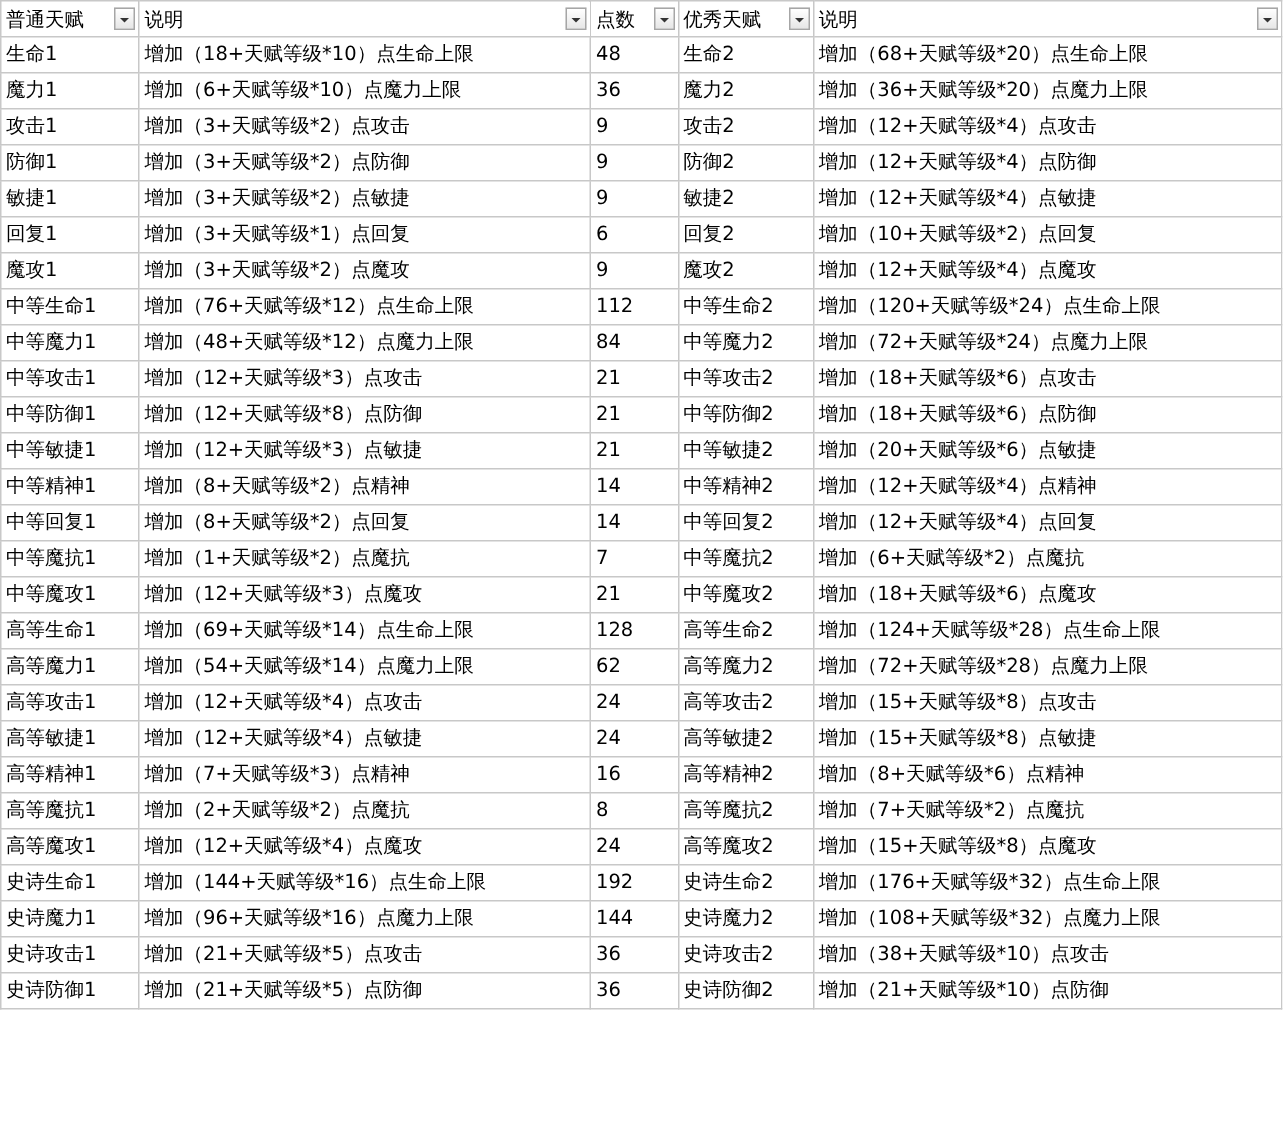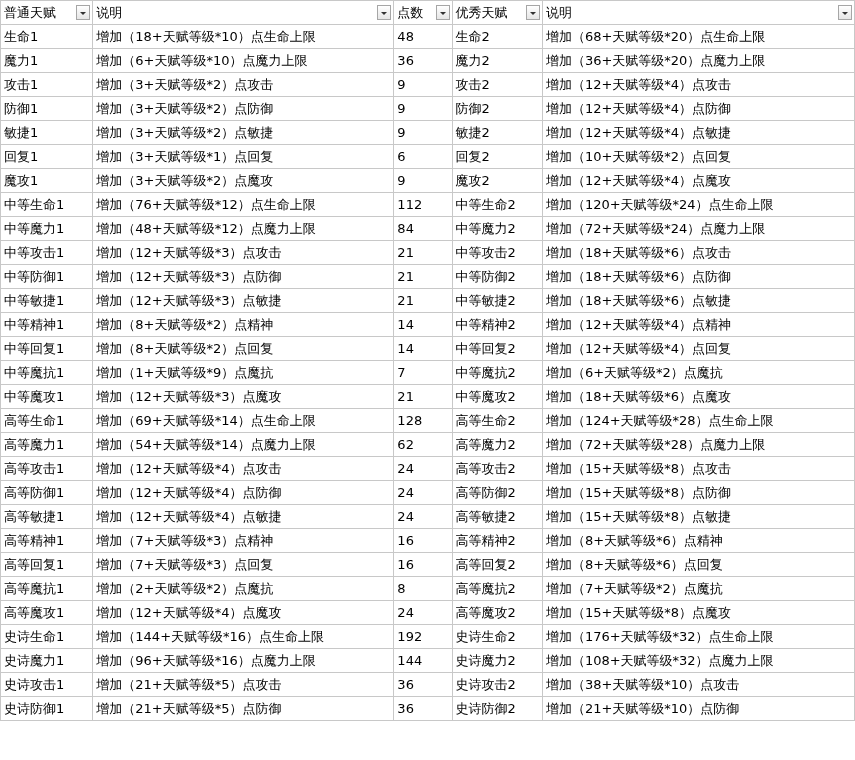--- a/index.html
+++ b/index.html
@@ -169,49 +169,49 @@
       </tr>
       <tr>
         <td>中等攻击1</td>
         <td>增加（12+天赋等级*3）点攻击</td>
         <td class="num">21</td>
         <td>中等攻击2</td>
         <td>增加（18+天赋等级*6）点攻击</td>
       </tr>
       <tr>
         <td>中等防御1</td>
-        <td>增加（12+天赋等级*3）点防御</td>
+        <td>增加（12+天赋等级*8）点防御</td>
         <td class="num">21</td>
         <td>中等防御2</td>
         <td>增加（18+天赋等级*6）点防御</td>
       </tr>
       <tr>
         <td>中等敏捷1</td>
         <td>增加（12+天赋等级*3）点敏捷</td>
         <td class="num">21</td>
         <td>中等敏捷2</td>
-        <td>增加（18+天赋等级*6）点敏捷</td>
+        <td>增加（20+天赋等级*6）点敏捷</td>
       </tr>
       <tr>
         <td>中等精神1</td>
         <td>增加（8+天赋等级*2）点精神</td>
         <td class="num">14</td>
         <td>中等精神2</td>
         <td>增加（12+天赋等级*4）点精神</td>
       </tr>
       <tr>
         <td>中等回复1</td>
         <td>增加（8+天赋等级*2）点回复</td>
         <td class="num">14</td>
         <td>中等回复2</td>
         <td>增加（12+天赋等级*4）点回复</td>
       </tr>
       <tr>
         <td>中等魔抗1</td>
-        <td>增加（1+天赋等级*9）点魔抗</td>
+        <td>增加（1+天赋等级*2）点魔抗</td>
         <td class="num">7</td>
         <td>中等魔抗2</td>
         <td>增加（6+天赋等级*2）点魔抗</td>
       </tr>
       <tr>
         <td>中等魔攻1</td>
         <td>增加（12+天赋等级*3）点魔攻</td>
         <td class="num">21</td>
         <td>中等魔攻2</td>
         <td>增加（18+天赋等级*6）点魔攻</td>
@@ -231,48 +231,34 @@
         <td>增加（72+天赋等级*28）点魔力上限</td>
       </tr>
       <tr>
         <td>高等攻击1</td>
         <td>增加（12+天赋等级*4）点攻击</td>
         <td class="num">24</td>
         <td>高等攻击2</td>
         <td>增加（15+天赋等级*8）点攻击</td>
       </tr>
       <tr>
-        <td>高等防御1</td>
-        <td>增加（12+天赋等级*4）点防御</td>
-        <td class="num">24</td>
-        <td>高等防御2</td>
-        <td>增加（15+天赋等级*8）点防御</td>
-      </tr>
-      <tr>
         <td>高等敏捷1</td>
         <td>增加（12+天赋等级*4）点敏捷</td>
         <td class="num">24</td>
         <td>高等敏捷2</td>
         <td>增加（15+天赋等级*8）点敏捷</td>
       </tr>
       <tr>
         <td>高等精神1</td>
         <td>增加（7+天赋等级*3）点精神</td>
         <td class="num">16</td>
         <td>高等精神2</td>
         <td>增加（8+天赋等级*6）点精神</td>
       </tr>
       <tr>
-        <td>高等回复1</td>
-        <td>增加（7+天赋等级*3）点回复</td>
-        <td class="num">16</td>
-        <td>高等回复2</td>
-        <td>增加（8+天赋等级*6）点回复</td>
-      </tr>
-      <tr>
         <td>高等魔抗1</td>
         <td>增加（2+天赋等级*2）点魔抗</td>
         <td class="num">8</td>
         <td>高等魔抗2</td>
         <td>增加（7+天赋等级*2）点魔抗</td>
       </tr>
       <tr>
         <td>高等魔攻1</td>
         <td>增加（12+天赋等级*4）点魔攻</td>
         <td class="num">24</td>

